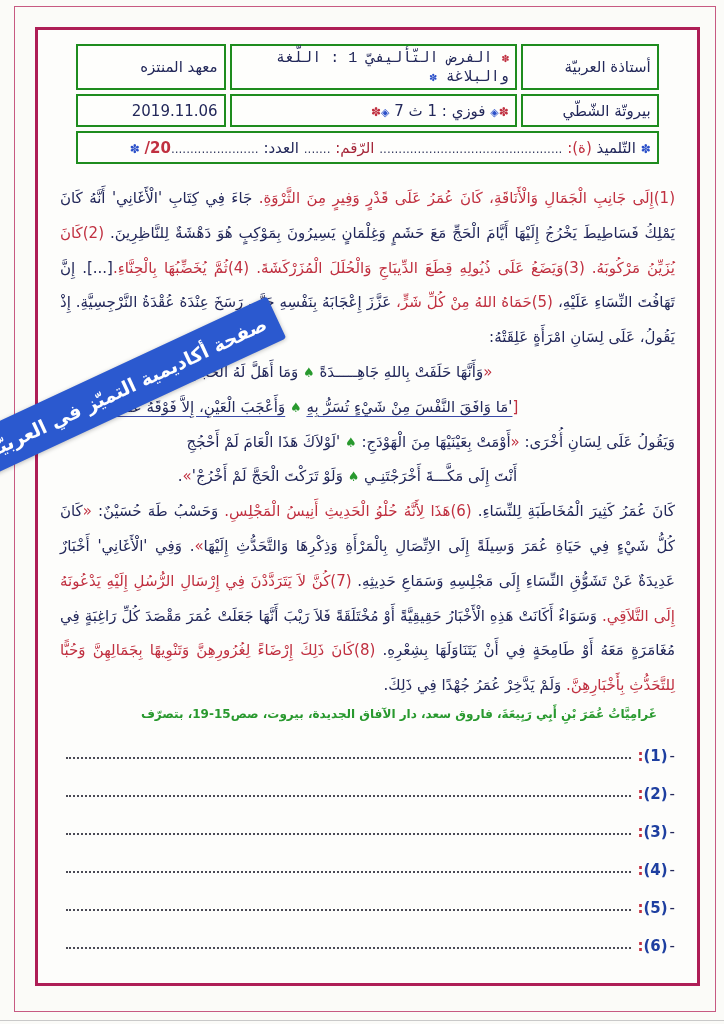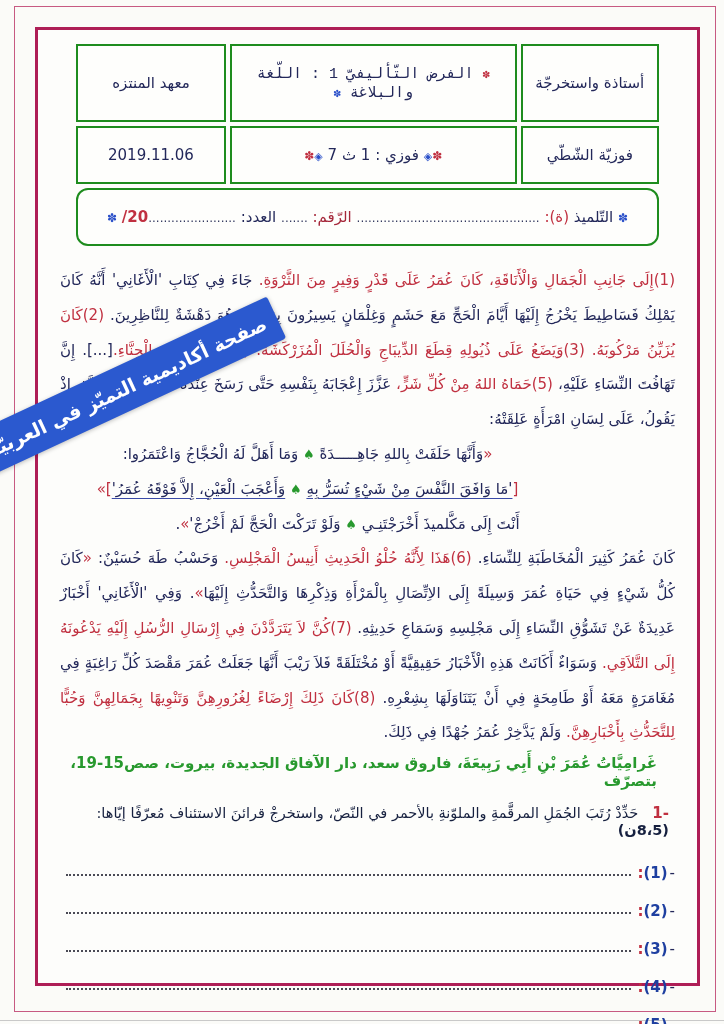--- a/index.html
+++ b/index.html
@@ -15,42 +15,42 @@
   .outer-rule{position:absolute;top:6px;right:8px;left:14px;bottom:12px;
     border:1px solid #c75a82;pointer-events:none;}
   .bottom-scan-line{position:absolute;left:0;right:0;bottom:3px;height:1px;background:#c9c9c9;}
   .frame{
     position:absolute;top:27px;right:24px;left:35px;bottom:38px;
     border:3px solid var(--frame);background:#fdfdfb;padding:10px 22px 8px 22px;
   }
   
   table.hdr{width:96%;margin:0 auto;border-collapse:separate;border-spacing:4px;direction:rtl;}
   table.hdr td{
-    border:2px solid var(--tbl);text-align:center;vertical-align:middle;
-    height:33px;font-size:15px;color:var(--navy);background:#fefefc;padding:18px 6px;
+    border:2px solid var(--tbl);vertical-align:middle;
+    height:33px;font-size:15px;color:var(--navy);background:#fefefc;padding:2px 6px;
   }
   td.w-right{width:24%;} td.w-mid{width:50%;font-family:Liberation Mono, monospace;} td.w-left{width:26%;}
   .star-red{color:var(--red);font-size:12px;} .star-blue{color:#2b50c9;font-size:12px;}
   .diamond{color:#2b50c9;font-size:11px;}
   .colon-red{color:var(--red);font-weight:bold;}
   .lbl-red{color:#a5273a;} .paren-red{color:var(--red);}
-  .student-cell{text-align:right;font-size:14.5px;border-radius:12px;}
+  .student-cell{text-align:right;font-size:14.5px;}
   .dots{color:#33395f;letter-spacing:1px;font-size:12px;}
   
   .textbody{margin-top:13px;font-size:15px;line-height:2.32;color:var(--navy);
     text-align:justify;}
   .para{text-align:justify;}
   .verse{text-align:center;margin-right:120px;}
   .verse2{text-align:center;margin-right:40px;}
   .run-navy{color:var(--navy);}
   .run-red{color:var(--red);}
   .run-spade{color:var(--green);font-size:13px;}
   .run-u{color:var(--navy);text-decoration:underline;text-decoration-color:#3a4aa8;text-underline-offset:4px;}
   
-  .source{color:var(--green);font-weight:bold;font-size:15px;margin:4px 18px 0 0;}
+  .source{color:var(--green);font-weight:bold;font-size:12px;margin:4px 18px 0 0;}
   
   .question{margin:14px 6px 0 0;font-size:14.5px;color:var(--ink);}
   .qnum{color:var(--red);font-weight:bold;direction:ltr;display:inline-block;margin-left:14px;font-size:15px;}
   .qpoints{font-weight:bold;}
   
   .answers{margin-top:6px;}
   .ansline{display:flex;direction:rtl;align-items:flex-end;height:38px;font-size:15px;}
   .ans-dash{color:var(--navy);margin-left:2px;}
   .ans-num{color:var(--ansnum);font-weight:bold;direction:ltr;display:inline-block;}
   .ans-colon{color:var(--red);font-weight:bold;margin-left:4px;}
@@ -68,30 +68,30 @@
 <body>
 
 <div class="outer-rule"></div>
 <div class="bottom-scan-line"></div>
 
 <div class="frame">
 
   <table class="hdr">
     <tbody>
         <tr>
-      <td class="w-right">أستاذة واستخرجّة</td>
+      <td class="w-right">أستاذة العربيّة</td>
       <td class="w-mid">
         <span class="star-red">✽</span>
         <span>الفرض التّأليفيّ 1 : اللّغة والبلاغة</span>
         <span class="star-blue">✽</span>
       </td>
       <td class="w-left">معهد المنتزه</td>
     </tr>
     <tr>
-      <td>فوزيّة الشّطّي</td>
+      <td>بيروتّة الشّطّي</td>
       <td>
         <span class="star-red">✽</span><span class="diamond">◈</span>
         <span>فوزي :</span>
         <span>1 ث 7</span>
         <span class="diamond">◈</span><span class="star-red">✽</span>
       </td>
       <td>2019.11.06</td>
     </tr>
     <tr>
       <td colspan="3" class="student-cell">
@@ -106,30 +106,27 @@
         <span class="star-blue">✽</span>
       </td>
     </tr>
   </tbody>
     </table>
 
   <div class="textbody" id="textbody">
       <div class="para"><span class="run-red">(1)</span><span class="run-red">إِلَى جَانِبِ الْجَمَالِ وَالْأَنَاقَةِ، كَانَ عُمَرُ عَلَى قَدْرٍ وَفِيرٍ مِنَ الثَّرْوَةِ. </span><span class="run-navy">جَاءَ فِي كِتَابِ 'الْأَغَانِي' أَنَّهُ كَانَ يَمْلِكُ فَسَاطِيطَ يَخْرُجُ إِلَيْهَا أَيَّامَ الْحَجِّ مَعَ حَشَمٍ وَغِلْمَانٍ يَسِيرُونَ بِمَوْكِبٍ هُوَ دَهْشَةٌ لِلنَّاظِرِينَ. </span><span class="run-red">(2)</span><span class="run-red">كَانَ يُزَيِّنُ مَرْكُوبَهُ. </span><span class="run-red">(3)</span><span class="run-red">وَيَضَعُ عَلَى ذُيُولِهِ قِطَعَ الدِّيبَاجِ وَالْحُلَلَ الْمُزَرْكَشَةَ. </span><span class="run-red">(4)</span><span class="run-red">ثُمَّ يُخَضِّبُهَا بِالْحِنَّاءِ.</span><span class="run-navy">[...]. إِنَّ تَهَافُتَ النِّسَاءِ عَلَيْهِ، </span><span class="run-red">(5)</span><span class="run-red">حَمَاهُ اللهُ مِنْ كُلِّ شَرٍّ،</span><span class="run-navy"> عَزَّزَ إِعْجَابَهُ بِنَفْسِهِ حَتَّى رَسَخَ عِنْدَهُ عُقْدَةُ النَّرْجِسِيَّةِ. إِذْ يَقُولُ، عَلَى لِسَانِ امْرَأَةٍ عَلِقَتْهُ:</span></div>
       <div class="verse"><span class="run-red">«</span><span class="run-navy">وَأَنَّهَا حَلَفَتْ بِاللهِ جَاهِـــــدَةً </span><span class="run-spade">♠</span><span class="run-navy"> وَمَا أَهَلَّ لَهُ الْحُجَّاجُ وَاعْتَمَرُوا:</span></div>
       <div class="verse"><span class="run-red">[</span><span class="run-u">'مَا وَافَقَ النَّفْسَ مِنْ شَيْءٍ تُسَرُّ بِهِ</span><span class="run-navy"> </span><span class="run-spade">♠</span><span class="run-navy"> </span><span class="run-u">وَأَعْجَبَ الْعَيْنِ، إِلاَّ فَوْقَهُ عُمَرُ'</span><span class="run-red">]</span><span class="run-red">»</span></div>
-      <div class="verse2"><span class="run-navy">أَنْتَ إِلَى مَكَّلميذَ أَخْرَجْتَنِـي </span><span class="run-spade">♠</span><span class="run-navy"> وَلَوْ تَرَكْتَ الْحَجَّ لَمْ أَخْرُجْ'</span><span class="run-red">»</span><span class="run-navy">.</span></div>
+      <div class="para"><span class="run-navy">وَيَقُولُ عَلَى لِسَانِ أُخْرَى: </span><span class="run-red">«</span><span class="run-navy">أَوْمَتْ بِعَيْنَيْهَا مِنَ الْهَوْدَجِ: </span><span class="run-spade">♠</span><span class="run-navy"> 'لَوْلاَكَ هَذَا الْعَامَ لَمْ أَحْجُجِ</span></div>
+      <div class="verse2"><span class="run-navy">أَنْتَ إِلَى مَكَّـــةَ أَخْرَجْتَنِـي </span><span class="run-spade">♠</span><span class="run-navy"> وَلَوْ تَرَكْتَ الْحَجَّ لَمْ أَخْرُجْ'</span><span class="run-red">»</span><span class="run-navy">.</span></div>
       <div class="para"><span class="run-navy">كَانَ عُمَرُ كَثِيرَ الْمُخَاطَبَةِ لِلنِّسَاءِ. </span><span class="run-red">(6)</span><span class="run-red">هَذَا لِأَنَّهُ حُلْوُ الْحَدِيثِ أَنِيسُ الْمَجْلِسِ. </span><span class="run-navy">وَحَسْبُ طَهَ حُسَيْنٌ: </span><span class="run-red">«</span><span class="run-navy">كَانَ كُلُّ شَيْءٍ فِي حَيَاةِ عُمَرَ وَسِيلَةً إِلَى الاِتِّصَالِ بِالْمَرْأَةِ وَذِكْرِهَا وَالتَّحَدُّثِ إِلَيْهَا</span><span class="run-red">»</span><span class="run-navy">. وَفِي 'الْأَغَانِي' أَخْبَارٌ عَدِيدَةٌ عَنْ تَشَوُّقِ النِّسَاءِ إِلَى مَجْلِسِهِ وَسَمَاعِ حَدِيثِهِ. </span><span class="run-red">(7)</span><span class="run-red">كُنَّ لاَ يَتَرَدَّدْنَ فِي إِرْسَالِ الرُّسُلِ إِلَيْهِ يَدْعُونَهُ إِلَى التَّلاَقِي. </span><span class="run-navy">وَسَوَاءٌ أَكَانَتْ هَذِهِ الْأَخْبَارُ حَقِيقِيَّةً أَوْ مُخْتَلَقَةً فَلاَ رَيْبَ أَنَّهَا جَعَلَتْ عُمَرَ مَقْصَدَ كُلِّ رَاغِبَةٍ فِي مُغَامَرَةٍ مَعَهُ أَوْ طَامِحَةٍ فِي أَنْ يَتَنَاوَلَهَا بِشِعْرِهِ. </span><span class="run-red">(8)</span><span class="run-red">كَانَ ذَلِكَ إِرْضَاءً لِغُرُورِهِنَّ وَتَنْوِيهًا بِجَمَالِهِنَّ وَحُبًّا لِلتَّحَدُّثِ بِأَخْبَارِهِنَّ. </span><span class="run-navy">وَلَمْ يَدَّخِرْ عُمَرُ جُهْدًا فِي ذَلِكَ.</span></div>
     </div>
 
   <div class="source">غَرامِيَّاتُ عُمَرَ بْنِ أَبِي رَبِيعَةَ، فاروق سعد، دار الآفاق الجديدة، بيروت، صص15-19، بتصرّف</div>
 
-  <div class="question">
-    <span class="qnum">1-</span><span>حَدِّدْ رُتَبَ الجُمَلِ المرقَّمةِ والملوّنةِ بالأحمر في النّصّ، واستخرجْ قرائنَ الاستئناف مُعرّفًا إيّاها:</span>
-    <span class="qpoints">(8،5ن)</span>
-  </div>
 
   <div class="answers" id="answers">
       <div class="ansline">
         <span class="ans-dash">-</span>
         <span class="ans-num">(1)</span>
         <span class="ans-colon">:</span>
         <span class="ans-leader"></span>
       </div>
       <div class="ansline">
         <span class="ans-dash">-</span>

